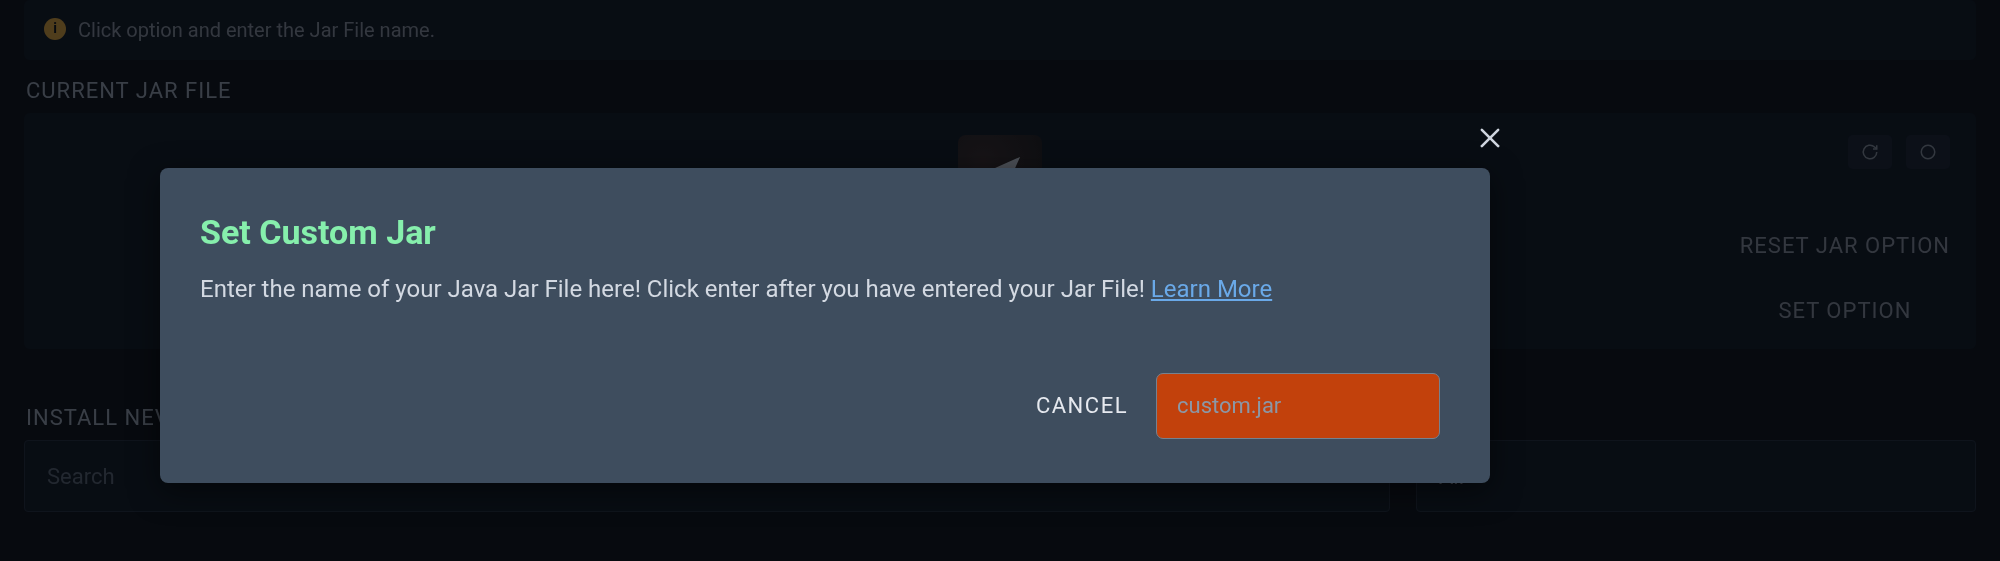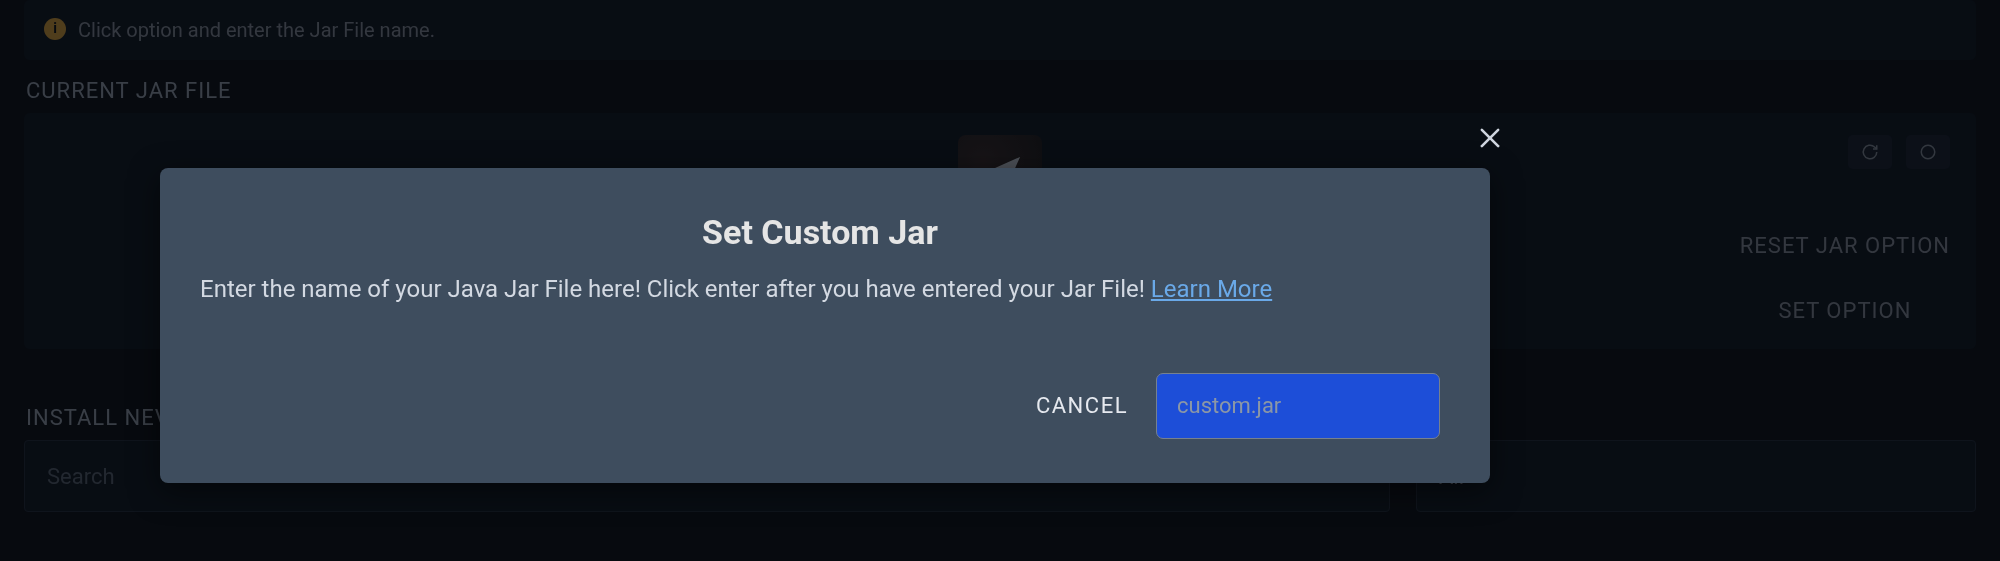--- a/index.html
+++ b/index.html
@@ -197,25 +197,24 @@
     background: none;
     border: none;
     color: #cfd5df;
     cursor: pointer;
     display: flex;
     align-items: center;
     justify-content: center;
   }
   .modal-close svg { width: 28px; height: 28px; }
   .modal-title {
-    color: #e5e5e5;
+    color: #86efac;
     font-size: 34px;
     font-weight: 700;
     margin-bottom: 20px;
-    text-align: center;
   }
   .modal-desc {
     color: #d3d9e2;
     font-size: 24px;
     line-height: 1.45;
   }
   .modal-desc a {
     color: #6aa9e8;
     text-decoration: underline;
   }
@@ -233,21 +232,21 @@
     font-size: 22px;
     letter-spacing: 1.5px;
     cursor: pointer;
     font-family: inherit;
   }
   .modal-input {
     width: 284px;
     height: 66px;
     border: 1.5px solid #76818f;
     border-radius: 7px;
-    background: #1d4ed8;
+    background: #c2410c;
     color: #e6e9ef;
     font-size: 22px;
     padding: 0 20px;
     outline: none;
     font-family: inherit;
   }
   .modal-input::placeholder { color: #8b97a6; }
 </style>
 </head>
 <body>

